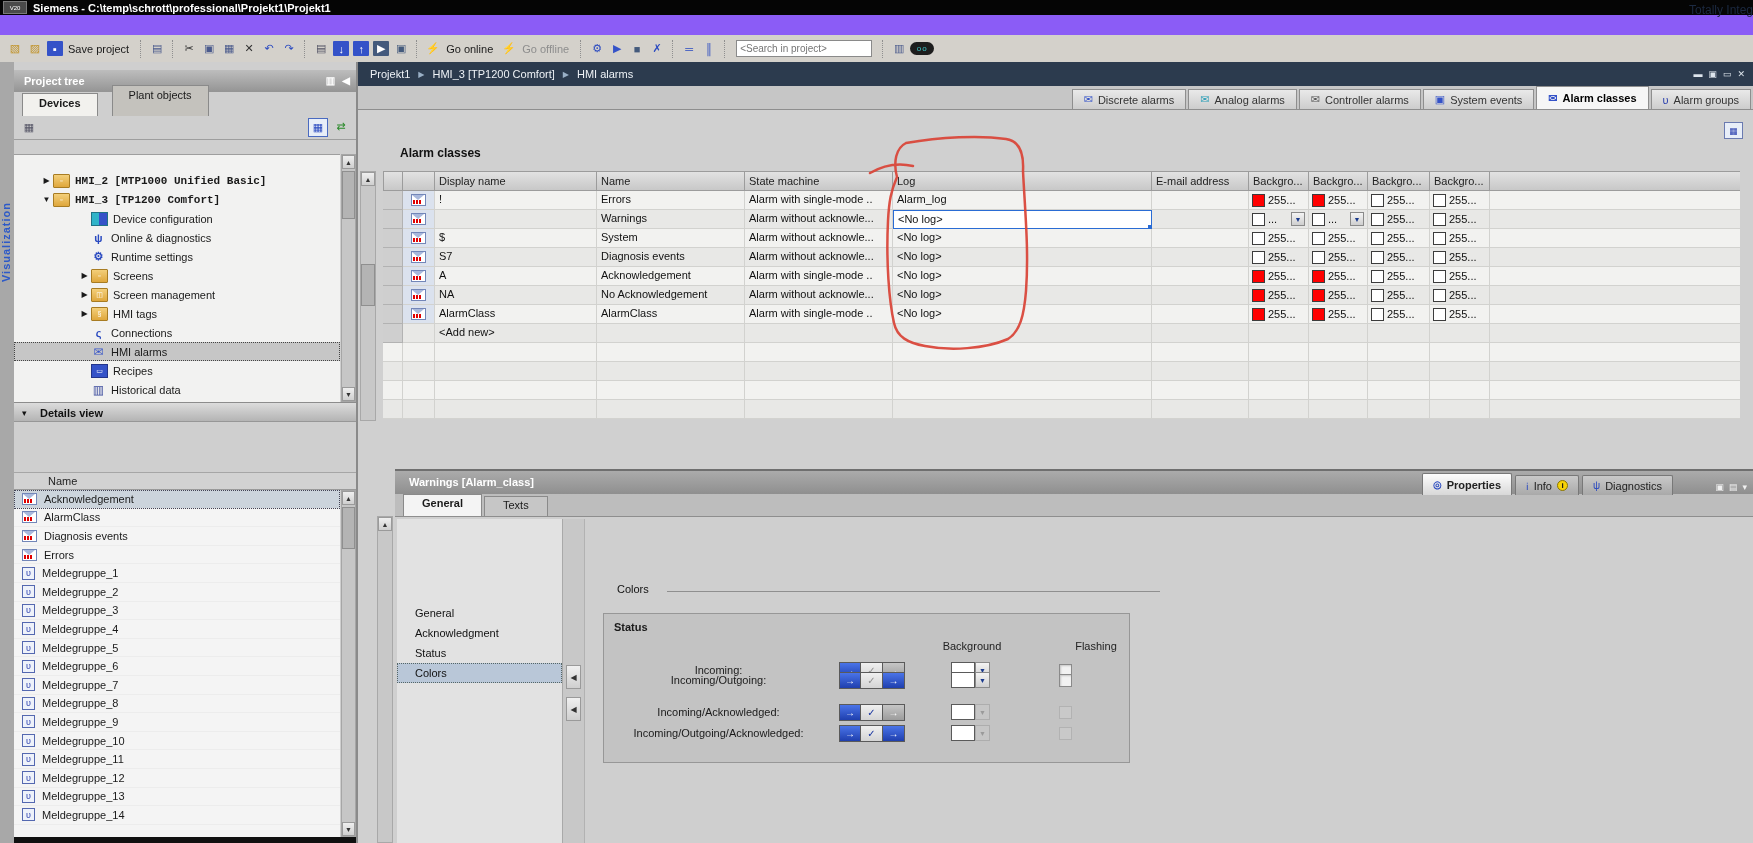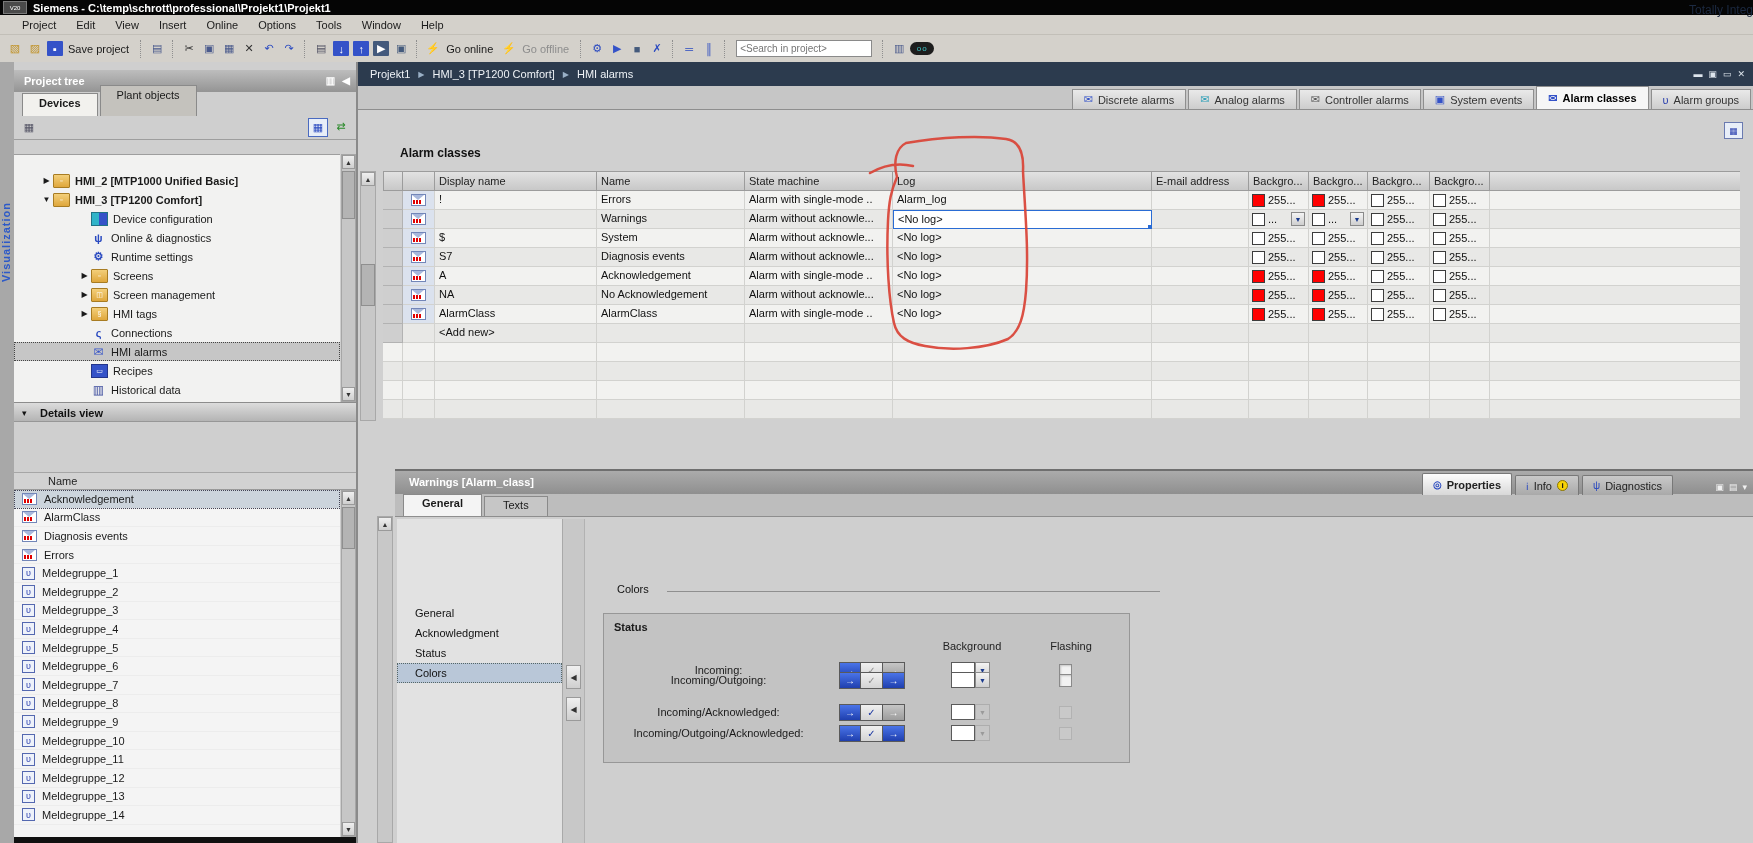--- a/index.html
+++ b/index.html
@@ -22,33 +22,33 @@
   .tsep{width:1px;height:18px;border-left:1px dotted #8f8f8f;margin:0 4px;flex:none;}
   #searchbox{width:128px;height:15px;border:1px solid #8a8a8a;background:#fff;font-size:10px;color:#777;padding:0 3px;margin:18px 4px;font-family:"Liberation Sans",sans-serif;}
   .pill{width:24px;height:13px;border-radius:7px;background:#1d1d1d;color:#3fc8c8;font-size:8px;display:flex;align-items:center;justify-content:center;letter-spacing:1px;}
   
   #leftstrip{position:absolute;left:0;top:62px;width:14px;height:781px;background:#a8a8a8;}
   #strip-label{position:absolute;top:140px;left:0px;writing-mode:vertical-rl;transform:rotate(180deg);color:#2d5ac8;font-weight:bold;font-size:11px;letter-spacing:1px;}
   
   #ptree{position:absolute;left:14px;top:62px;width:344px;height:781px;background:#cfcfcf;border-right:2px solid #8a8a8a;box-sizing:border-box;}
   .pt-header{position:absolute;left:0;top:8px;right:0;height:22px;background:linear-gradient(#bdbdbd,#949494);color:#fff;font-weight:bold;line-height:22px;padding-left:10px;}
   .pt-hicons{position:absolute;right:6px;top:0;height:22px;display:flex;gap:7px;align-items:center;color:#fff;font-size:10px;}
-  .pt-tabs{position:absolute;top:30px;left:8px;right:0;height:24px;display:flex;gap:2px;align-items:flex-end;}
+  .pt-tabs{position:absolute;top:30px;left:8px;right:0;height:24px;display:flex;gap:14px;align-items:flex-end;}
   .pttab{height:31px;box-sizing:border-box;border:1px solid #8a8a8a;border-bottom:none;background:#c4c2bd;padding:3px 16px 0;}
   .pttab.active{background:#f2f1ee;font-weight:bold;height:23px;}
   .pt-toolbar{position:absolute;top:54px;left:0;right:0;height:24px;border-bottom:1px solid #9e9e9e;display:flex;align-items:center;padding:0 6px;box-sizing:border-box;}
   .pt-ticon{width:18px;height:17px;display:flex;align-items:center;justify-content:center;font-size:11px;}
   .pt-ticon.boxed{border:1px solid #4a6ac0;background:#e8eef8;}
   #pt-tree{position:absolute;top:92px;left:0;right:16px;height:248px;background:#f2f2f1;border-top:1px solid #9e9e9e;box-sizing:border-box;padding-top:16px;overflow:hidden;}
   .trow{height:19px;display:flex;align-items:center;white-space:nowrap;}
   .trow .sp1{width:26px;flex:none;}
   .trow .sp2{width:64px;flex:none;}
   .trow .exp{width:13px;font-size:8px;color:#1a1a1a;text-align:center;flex:none;}
   .trow .lbl{margin-left:5px;}
-  .trow.bold .lbl{font-weight:bold;}
+  .trow.bold .lbl{font-weight:bold;font-family:Liberation Mono, monospace;}
   .trow.sel{background:#c6c6c6;outline:1px dotted #444;outline-offset:-1px;}
   .ti{width:15px;height:12px;display:inline-flex;align-items:center;justify-content:center;font-size:10px;flex:none;color:#fff;}
   .ti-folder{background:linear-gradient(#f3cf7a,#dfa73c);border:1px solid #a87c22;border-radius:1px;font-size:7px;}
   .ti-devcfg{background:linear-gradient(90deg,#2fb3c8 50%,#3452c8 50%);border:1px solid #1f7286;}
   .ti-glyph{color:#2a4ac0;font-weight:bold;font-size:11px;}
   .ti-mail{color:#3a57c8;font-size:12px;}
   .ti-recipes{background:#3452c8;border:1px solid #22348a;font-size:7px;}
   .ti-hist{color:#3a4a9c;font-size:12px;}
   .vsb{position:absolute;width:15px;background:#c6c6c6;border:1px solid #a6a6a6;box-sizing:border-box;}
   .sb-up,.sb-dn{position:absolute;left:0;right:0;height:14px;background:linear-gradient(#efefef,#cfcfcf);border:1px solid #9a9a9a;font-size:7px;display:flex;align-items:center;justify-content:center;color:#333;box-sizing:border-box;}
@@ -117,21 +117,21 @@
   #pnav{position:absolute;left:2px;top:0;width:166px;bottom:0;background:#e2e2e2;border-right:1px solid #a9a9a9;padding-top:84px;box-sizing:border-box;}
   .pnav-item{height:20px;line-height:20px;padding-left:18px;color:#111;}
   .pnav-item.sel{background:#b9c7d8;outline:1px dotted #566;outline-offset:-1px;}
   #psplit{position:absolute;left:168px;top:0;width:22px;bottom:0;background:#c8c8c8;border-right:1px solid #b2b2b2;box-sizing:border-box;}
   .split-btn{position:absolute;left:3px;width:15px;height:24px;background:linear-gradient(#f0f0f0,#cfcfcf);border:1px solid #9a9a9a;display:flex;align-items:center;justify-content:center;font-size:8px;color:#333;box-sizing:border-box;}
   #colors-title{position:absolute;left:222px;top:64px;color:#111;}
   .sec-line{position:absolute;left:272px;top:72px;width:493px;border-top:1px solid #8f8f8f;}
   #statusbox{position:absolute;left:208px;top:94px;width:527px;height:150px;background:#c3c3c3;border:1px solid #979797;box-sizing:border-box;}
   .sb-title{position:absolute;left:10px;top:7px;font-weight:bold;}
   .sb-ch{position:absolute;top:26px;text-align:center;color:#222;}
-  #ch-bg{left:327px;width:82px;} #ch-fl{left:432px;width:70px;}
+  #ch-bg{left:327px;width:82px;} #ch-fl{left:457px;width:70px;}
   .srow{position:absolute;left:0;height:18px;width:100%;}
   .srow .lab{position:absolute;left:0;width:229px;text-align:center;top:2px;}
   .btns{position:absolute;left:235px;top:0;display:flex;}
   .mini{width:22px;height:17px;border:1px solid #5a5a5a;border-left:none;display:flex;align-items:center;justify-content:center;font-size:10px;box-sizing:border-box;}
   .btns .mini:first-child{border-left:1px solid #5a5a5a;}
   .b-on{background:linear-gradient(#4a74e8,#1f3fae);color:#fff;}
   .b-off{background:linear-gradient(#c6c6c6,#9c9c9c);color:#fff;}
   .b-ck0{background:linear-gradient(#f0f0f0,#d4d4d4);color:#8f8f8f;}
   .b-ck1{background:linear-gradient(#f0f0f0,#d4d4d4);color:#16329e;}
   .bgctl{position:absolute;left:347px;top:0;display:flex;align-items:center;}
@@ -143,31 +143,20 @@
 </style>
 </head>
 <body>
 <div id="root">
 
 <div id="titlebar">
   <span class="tia-logo">V20</span>
   <span id="tb-title">Siemens  -  C:\temp\schrott\professional\Projekt1\Projekt1</span>
 </div>
 
-<div id="menubar">
-      <div class="mitem">Project</div>
-      <div class="mitem">Edit</div>
-      <div class="mitem">View</div>
-      <div class="mitem">Insert</div>
-      <div class="mitem">Online</div>
-      <div class="mitem">Options</div>
-      <div class="mitem">Tools</div>
-      <div class="mitem">Window</div>
-      <div class="mitem">Help</div>
-    </div>
 <div id="menu-right">Totally Integ</div>
 
 <div id="toolbar">
       <span class="tbtn">
         <span class="tglyph" style="color: rgb(192, 144, 32);">▧</span>
       </span>
       <span class="tbtn">
         <span class="tglyph" style="color: rgb(192, 144, 32);">▨</span>
       </span>
       <span class="tbtn">

